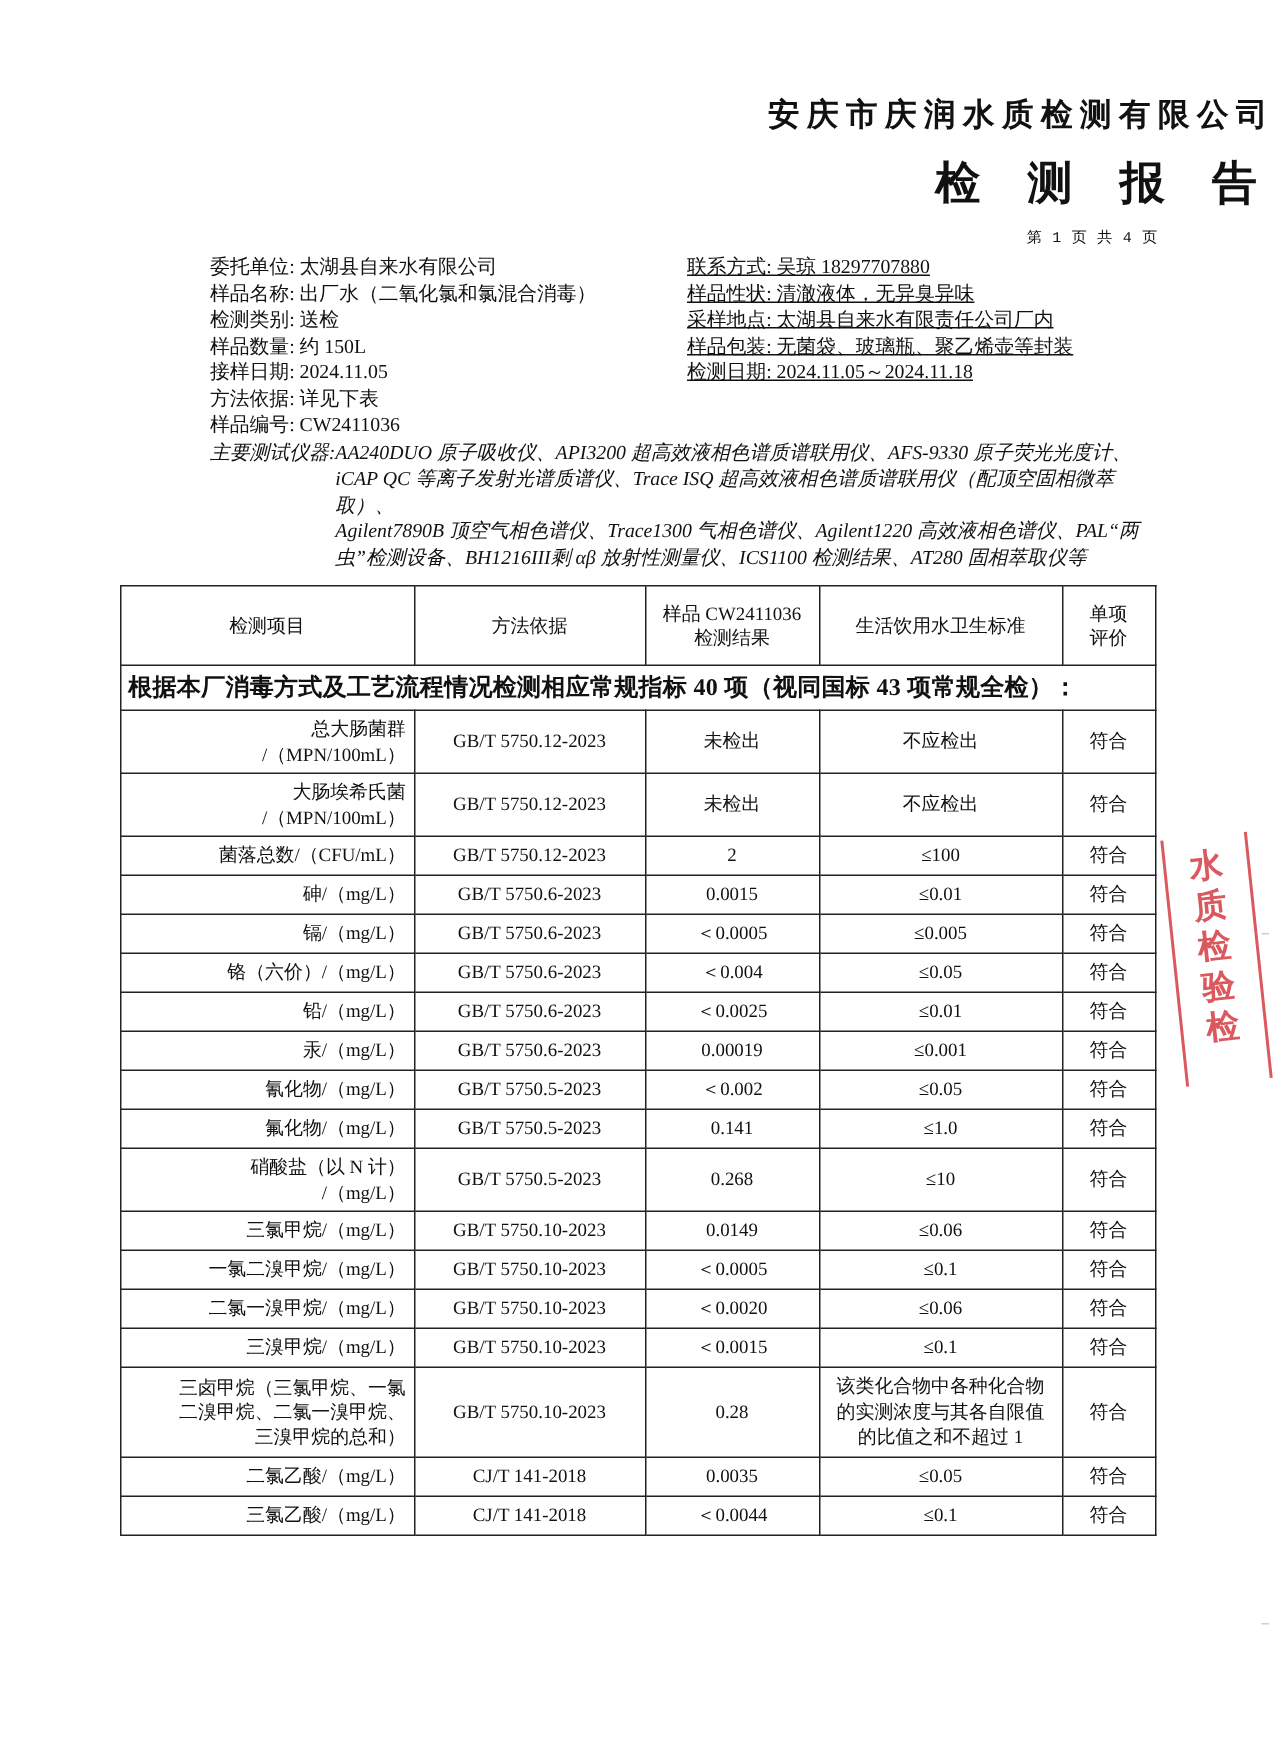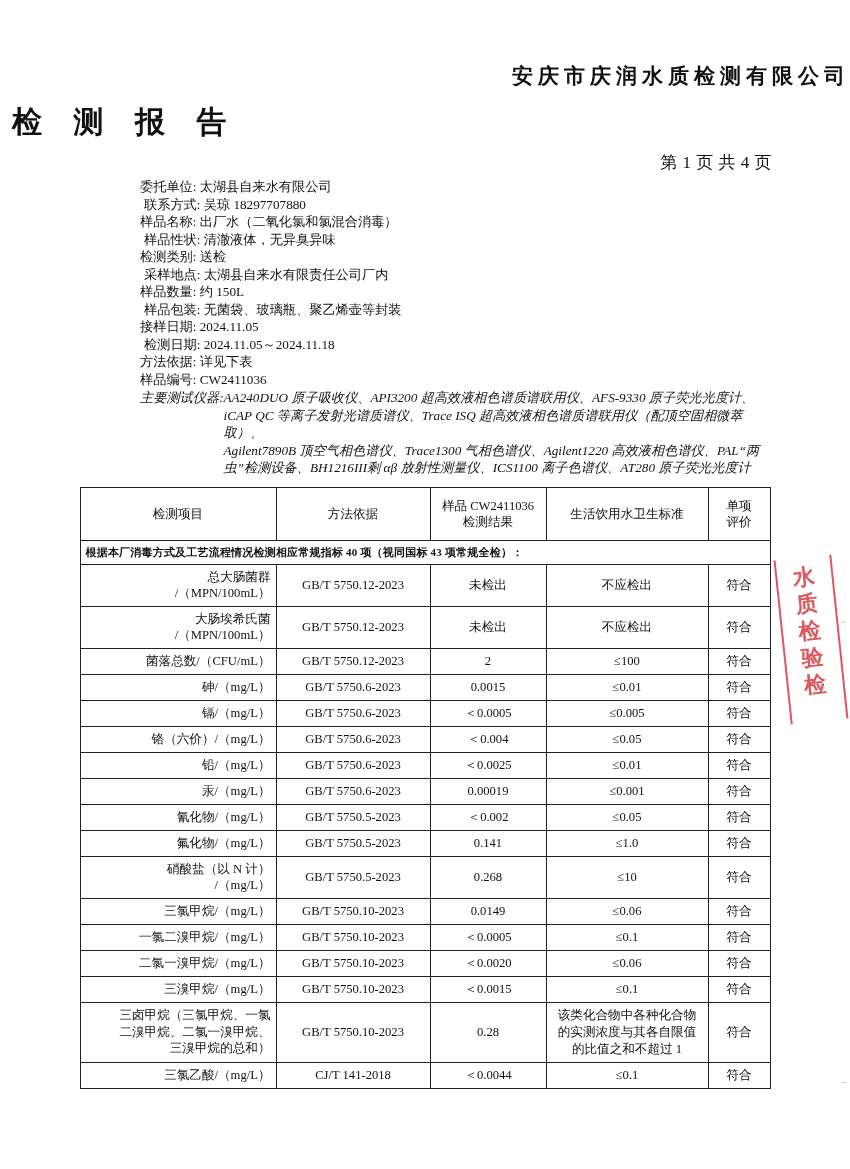--- a/index.html
+++ b/index.html
@@ -24,52 +24,53 @@
   }
   .company-name {
     text-align: right;
     font-size: 21px;
     font-weight: bold;
     letter-spacing: 5px;
     margin-top: 62px;
     font-family: "Liberation Serif", "DejaVu Serif", serif;
   }
   .report-title {
-    text-align: left;
+    text-align: right;
     font-size: 30px;
     font-weight: bold;
     letter-spacing: 12px;
     margin-top: 12px;
     padding-left: 12px;
   }
   .page-no {
     text-align: right;
-    font-size: 17px;
+    font-size: 10px;
     padding-right: 78px;
     margin-top: 8px;
     letter-spacing: 0.5px;
+    font-family: Liberation Mono, monospace;
   }
   .meta {
     margin: 4px 0 0 0;
     padding: 0 78px 0 140px;
     font-size: 13.2px;
     line-height: 17.5px;
   }
   .meta-row {
     display: flex;
     width: 100%;
-    flex-direction: column;
   }
   .meta-col {
     width: 50%;
     white-space: nowrap;
     overflow: hidden;
   }
   .meta-col.right {
     padding-left: 4px;
+    text-decoration: underline;
   }
   .instruments {
     display: flex;
     margin-top: 1px;
     font-style: italic;
   }
   .instruments .label {
     white-space: nowrap;
   }
   .instruments .body {
@@ -94,21 +95,21 @@
     height: 44px;
     line-height: 16px;
   }
   .col-item { width: 196px; }
   .col-method { width: 154px; }
   .col-result { width: 116px; }
   .col-std { width: 162px; }
   .col-eval { width: 62px; }
   .note-row td {
     font-weight: bold;
-    font-size: 11px;
+    font-size: 16px;
     padding: 6px 8px;
     letter-spacing: 0.2px;
   }
   td.item {
     text-align: right;
     line-height: 16.5px;
     padding-left: 7px;
   }
   td.center {
     text-align: center;
@@ -181,21 +182,21 @@
         <div class="meta-row">
           <div class="meta-col">样品编号: CW2411036</div>
         </div>
       </div>
     <div class="instruments">
       <div class="label">主要测试仪器:</div>
       <div class="body" id="instruments-body">
           <div>AA240DUO 原子吸收仪、API3200 超高效液相色谱质谱联用仪、AFS-9330 原子荧光光度计、</div>
           <div>iCAP QC 等离子发射光谱质谱仪、Trace ISQ 超高效液相色谱质谱联用仪（配顶空固相微萃取）、</div>
           <div>Agilent7890B 顶空气相色谱仪、Trace1300 气相色谱仪、Agilent1220 高效液相色谱仪、PAL“两</div>
-          <div>虫”检测设备、BH1216III剩 αβ 放射性测量仪、ICS1100 离子色谱仪、AT280 原子荧光光度计</div>
+          <div>虫”检测设备、BH1216III剩 αβ 放射性测量仪、ICS1100 检测结果、AT280 固相萃取仪等</div>
         </div>
     </div>
   </div>
 
   <table class="results">
     <colgroup>
       <col class="col-item">
         <col class="col-method">
         <col class="col-result">
         <col class="col-std">
@@ -326,20 +327,27 @@
           <td class="center">符合</td>
         </tr>
         <tr>
           <td class="item">三卤甲烷（三氯甲烷、一氯<br>二溴甲烷、二氯一溴甲烷、<br>三溴甲烷的总和）</td>
           <td class="center">GB/T 5750.10-2023</td>
           <td class="center">0.28</td>
           <td class="center">该类化合物中各种化合物<br>的实测浓度与其各自限值<br>的比值之和不超过 1</td>
           <td class="center">符合</td>
         </tr>
         <tr>
+          <td class="item">二氯乙酸/（mg/L）</td>
+          <td class="center">CJ/T 141-2018</td>
+          <td class="center">0.0035</td>
+          <td class="center">≤0.05</td>
+          <td class="center">符合</td>
+        </tr>
+        <tr>
           <td class="item">三氯乙酸/（mg/L）</td>
           <td class="center">CJ/T 141-2018</td>
           <td class="center">＜0.0044</td>
           <td class="center">≤0.1</td>
           <td class="center">符合</td>
         </tr>
       </tbody>
   </table>
 
   <div class="stamp">

